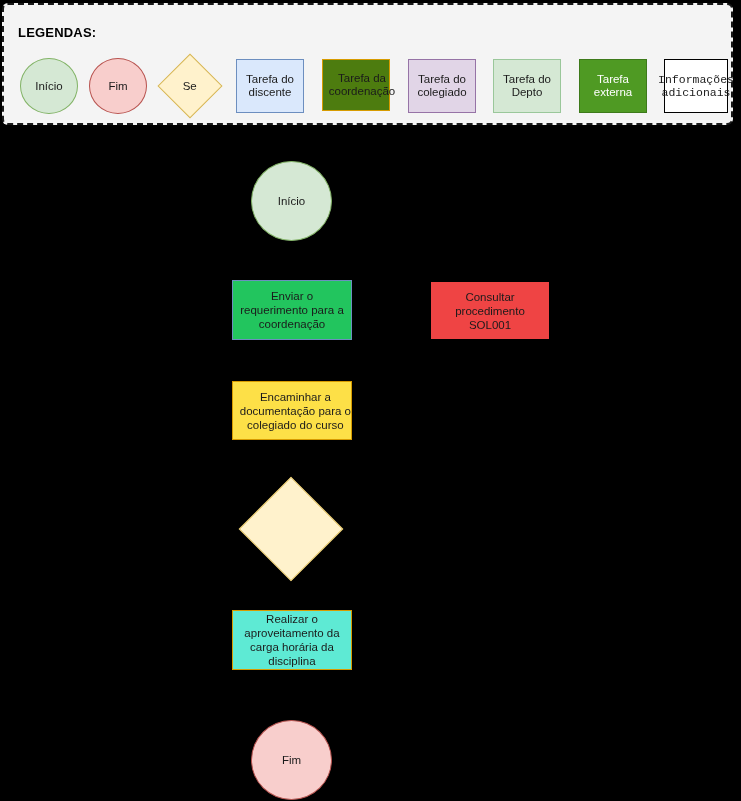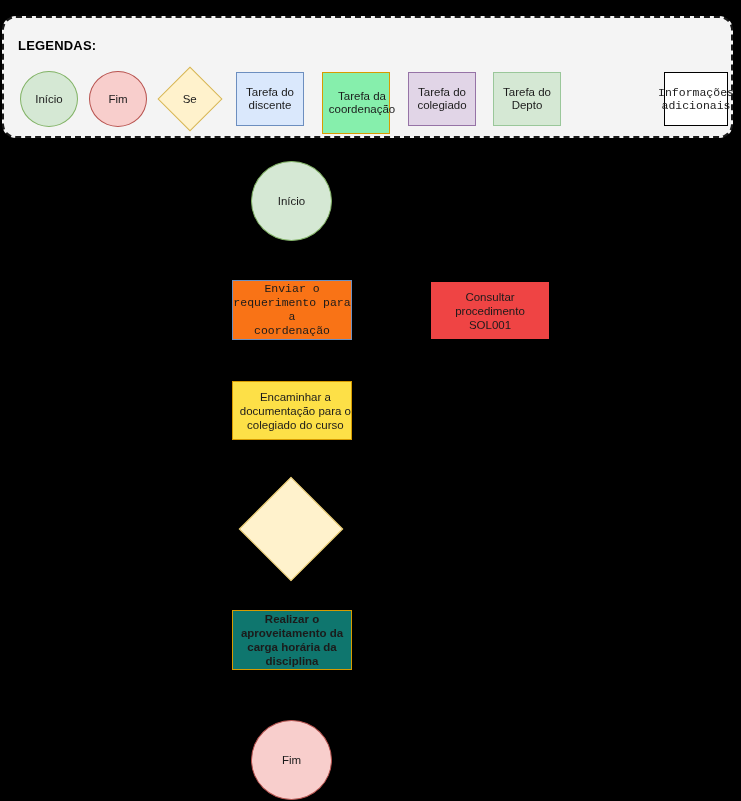--- a/index.html
+++ b/index.html
@@ -12,26 +12,26 @@
     height: 801px;
     position: relative;
     overflow: hidden;
     font-family: "Liberation Sans", sans-serif;
   }
 
   
   #legend-panel {
     position: absolute;
     left: 2px;
-    top: 16px;
+    top: 3px;
     width: 731px;
     height: 122px;
     background: #f4f4f4;
     border: 2px dashed #1a1a1a;
-    border-radius: 14px;
+    border-radius: 6px;
     box-sizing: border-box;
   }
   #legend-title {
     position: absolute;
     left: 14px;
     top: 20px;
     font-size: 13px;
     font-weight: bold;
     color: #000;
     letter-spacing: 0.2px;
@@ -116,47 +116,51 @@
 
   <div class="legend-item shape-diamond" style="left: 163px; top: 58px; background: rgb(255, 242, 204); border: 1px solid rgb(214, 182, 86); color: rgb(27, 27, 27);">
     <span class="lbl">Se</span>
   </div>
 
   <div class="legend-item" style="left: 232px; top: 54px; width: 68px; height: 54px; background: rgb(218, 232, 252); border: 1px solid rgb(108, 142, 191); color: rgb(27, 27, 27);">
     <span class="lbl">Tarefa do
 discente</span>
   </div>
 
-  <div class="legend-item" style="left: 318px; top: 54px; width: 68px; height: 62px; background: #86efac; border: 1px solid rgb(215, 155, 0); color: rgb(27, 27, 27); padding-left: 12px;">
+  <div class="legend-item" style="left: 318px; top: 54px; width: 68px; height: 52px; background: #4d7c0f; border: 1px solid rgb(215, 155, 0); color: rgb(27, 27, 27); padding-left: 12px;">
     <span class="lbl">Tarefa da
 coordenação</span>
   </div>
 
   <div class="legend-item" style="left: 404px; top: 54px; width: 68px; height: 54px; background: rgb(225, 213, 231); border: 1px solid rgb(150, 115, 166); color: rgb(27, 27, 27);">
     <span class="lbl">Tarefa do
 colegiado</span>
   </div>
 
   <div class="legend-item" style="left: 489px; top: 54px; width: 68px; height: 54px; background: rgb(213, 232, 212); border: 1px solid rgb(154, 199, 154); color: rgb(27, 27, 27);">
     <span class="lbl">Tarefa do
 Depto</span>
   </div>
 
+  <div class="legend-item" style="left: 575px; top: 54px; width: 68px; height: 54px; background: rgb(79, 154, 35); border: 1px solid rgb(61, 122, 26); color: rgb(255, 255, 255);">
+    <span class="lbl">Tarefa
+externa</span>
+  </div>
 
   <div class="legend-item" style="left: 660px; top: 54px; width: 64px; height: 54px; background: rgb(255, 255, 255); border: 1px solid rgb(0, 0, 0); color: rgb(27, 27, 27); font-family: Liberation Mono, monospace;">
     <span class="lbl">Informações
 adicionais</span>
   </div>
 </div>
 
 <div class="node circle-node" style="left: 251px; top: 161px; width: 81px; height: 80px; background: rgb(213, 232, 212); border: 1px solid rgb(130, 179, 102); color: rgb(27, 27, 27);">
   <span class="lbl">Início</span>
 </div>
 
-<div class="node" style="left: 232px; top: 280px; width: 120px; height: 60px; background: #f97316; border: 1px solid rgb(108, 142, 191); color: rgb(27, 27, 27); font-family: Liberation Mono, monospace;">
+<div class="node" style="left: 232px; top: 280px; width: 120px; height: 60px; background: #22c55e; border: 1px solid rgb(108, 142, 191); color: rgb(27, 27, 27);">
   <span class="lbl">Enviar o
 requerimento para a
 coordenação</span>
 </div>
 
 <div id="connector-stub"></div>
 
 <div class="node" style="left: 430px; top: 281px; width: 120px; height: 59px; background: #ef4444; border: 1px solid rgb(0, 0, 0); color: rgb(27, 27, 27);">
   <span class="lbl">Consultar
 procedimento
@@ -166,21 +170,21 @@
 <div class="node" style="left: 232px; top: 381px; width: 120px; height: 59px; background: #fde047; border: 1px solid rgb(215, 155, 0); color: rgb(27, 27, 27); justify-content: flex-end;">
   <span class="lbl">Encaminhar a
 documentação para o
 colegiado do curso</span>
 </div>
 
 <div id="decision-diamond" style="background: rgb(255, 242, 204); border: 1px solid rgb(214, 182, 86); color: rgb(27, 27, 27);">
   <span class="lbl" style="display:block; transform:rotate(-45deg); text-align:center;"></span>
 </div>
 
-<div class="node" style="left: 232px; top: 610px; width: 120px; height: 60px; background: #0f766e; border: 1px solid rgb(215, 155, 0); color: rgb(27, 27, 27); font-weight: bold;">
+<div class="node" style="left: 232px; top: 610px; width: 120px; height: 60px; background: #5eead4; border: 1px solid rgb(215, 155, 0); color: rgb(27, 27, 27);">
   <span class="lbl">Realizar o
 aproveitamento da
 carga horária da
 disciplina</span>
 </div>
 
 <div class="node circle-node" style="left: 251px; top: 720px; width: 81px; height: 80px; background: rgb(248, 206, 204); border: 1px solid rgb(184, 84, 80); color: rgb(27, 27, 27);">
   <span class="lbl">Fim</span>
 </div>
 

